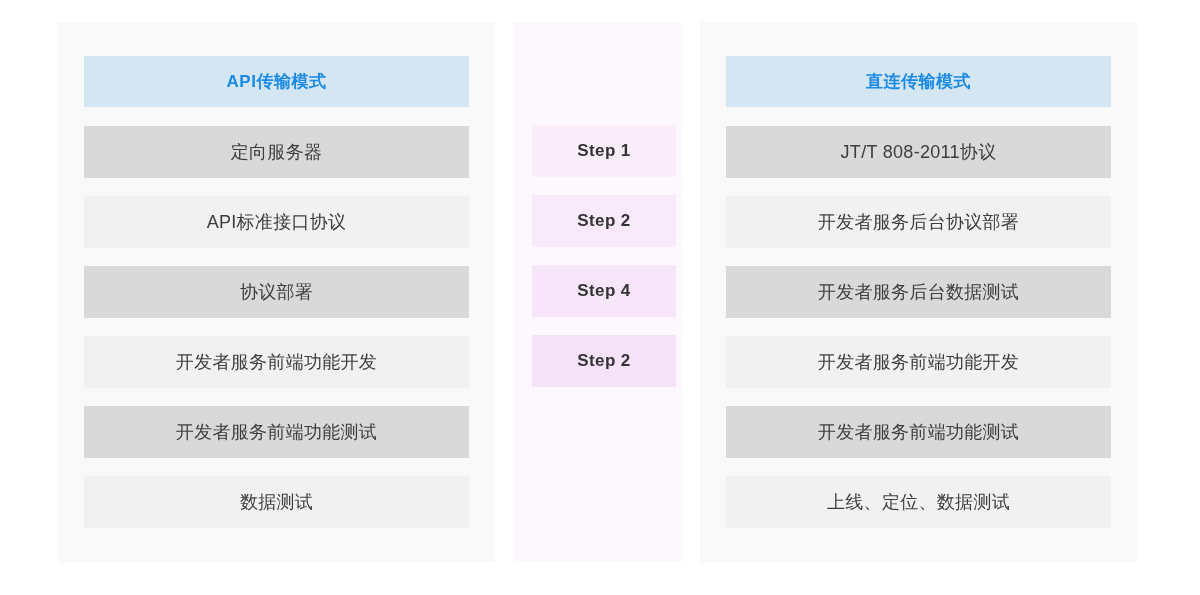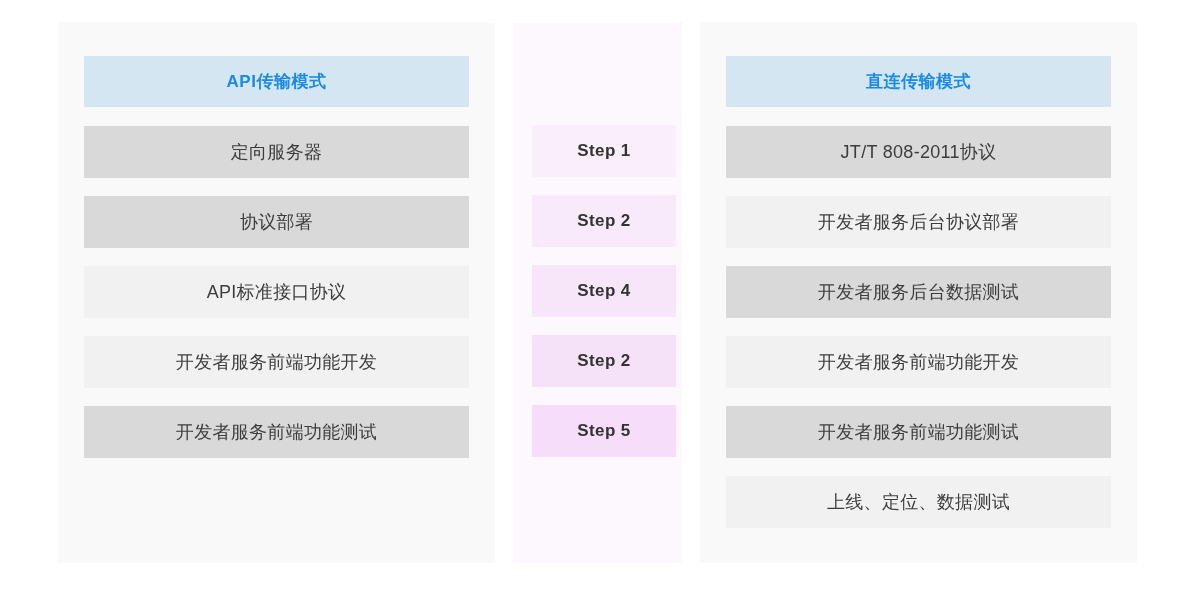--- a/index.html
+++ b/index.html
@@ -130,36 +130,36 @@
 <body>
 
 <div class="board">
 
   <div class="panel panel-left">
     <div class="stack">
 
       <div class="col-header">API传输模式</div>
 
       <div class="row shade-dark">定向服务器</div>
+      <div class="row shade-light">API标准接口协议</div>
       <div class="row shade-dark">协议部署</div>
-      <div class="row shade-light">API标准接口协议</div>
       <div class="row shade-light">开发者服务前端功能开发</div>
       <div class="row shade-dark">开发者服务前端功能测试</div>
+      <div class="row shade-light">数据测试</div>
 
     </div>
   </div>
 
   <div class="panel panel-mid">
     <div class="stack">
 
       <div class="step step-1">Step 1</div>
       <div class="step step-2">Step 2</div>
       <div class="step step-3">Step 4</div>
       <div class="step step-4">Step 2</div>
-      <div class="step step-5">Step 5</div>
 
     </div>
   </div>
 
   <div class="panel panel-right">
     <div class="stack">
 
       <div class="col-header">直连传输模式</div>
 
       <div class="row shade-dark">JT/T 808-2011协议</div>

